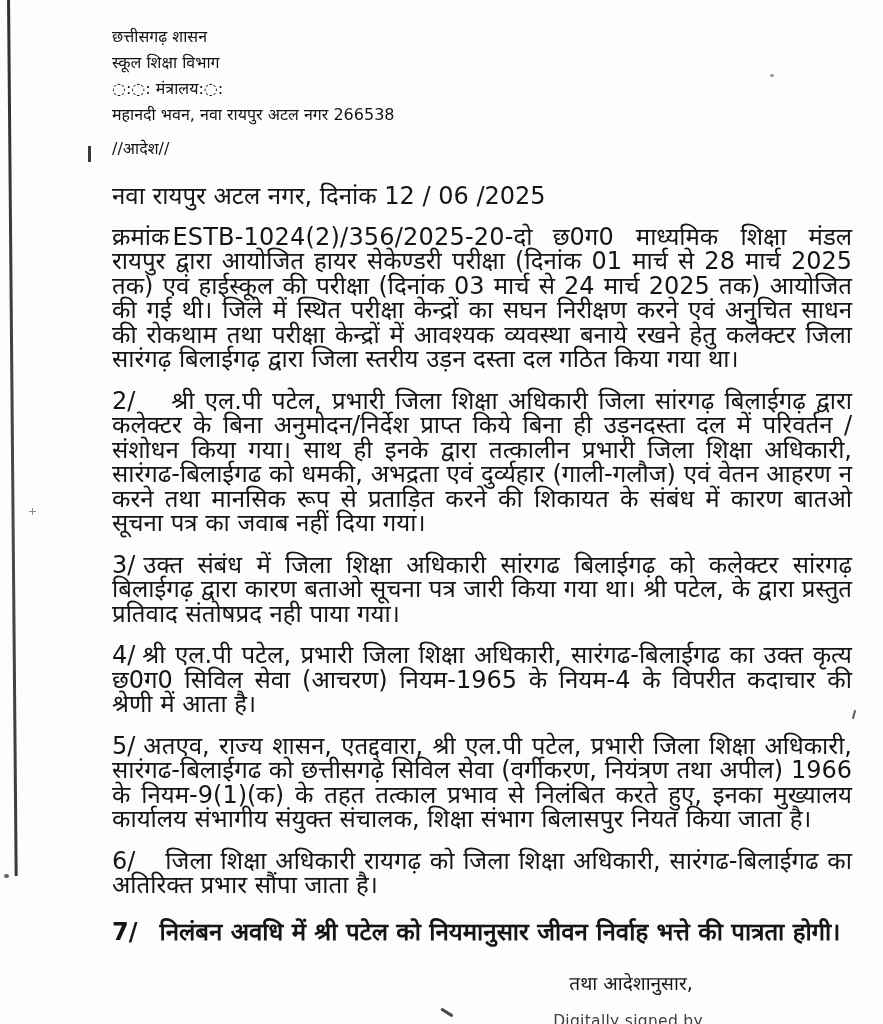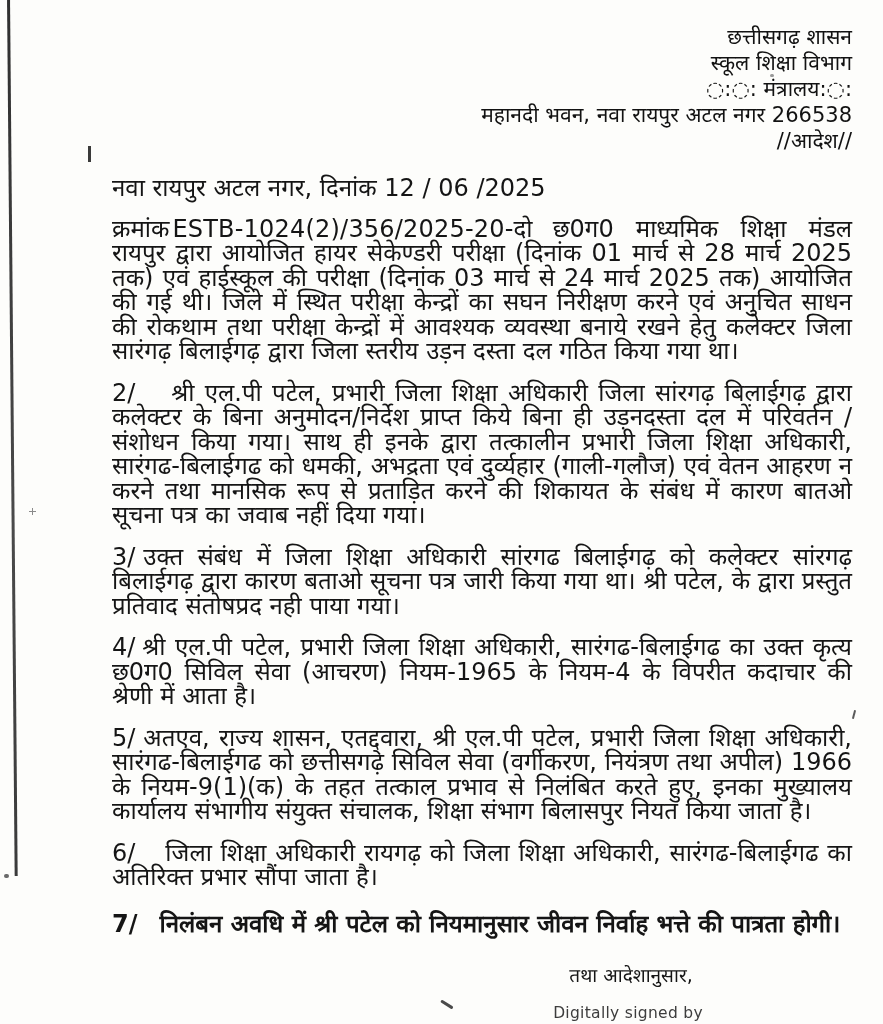--- a/index.html
+++ b/index.html
@@ -10,23 +10,23 @@
     background:#fdfdfb;
     font-family:"DejaVu Sans", sans-serif;
     color:#151515;
     overflow:hidden;
   }
   .content {
     position:absolute;
     left:112px; top:24px;
     width:740px;
   }
-  .doc-header { text-align:right; font-size:21px; line-height:26px; color:#121212; }
+  .doc-header { text-align:left; font-size:16px; line-height:26px; color:#121212; }
   .doc-header .hline { display:block; }
-  .order-title { margin-top:0; }
+  .order-title { margin-top:8px; }
   .dateline {
     text-align:right;
     font-size:19px;
     margin-top:22px;
     padding-right:4px;
   }
   .body-text { font-size:24px; line-height:24.5px; text-align:justify; }
   p.doc-para { margin:0 0 17px 0; }
   .ref-label { margin-right:3px; }
   .ref-number { font-weight:normal; margin-right:20px; letter-spacing:0.2px; }

